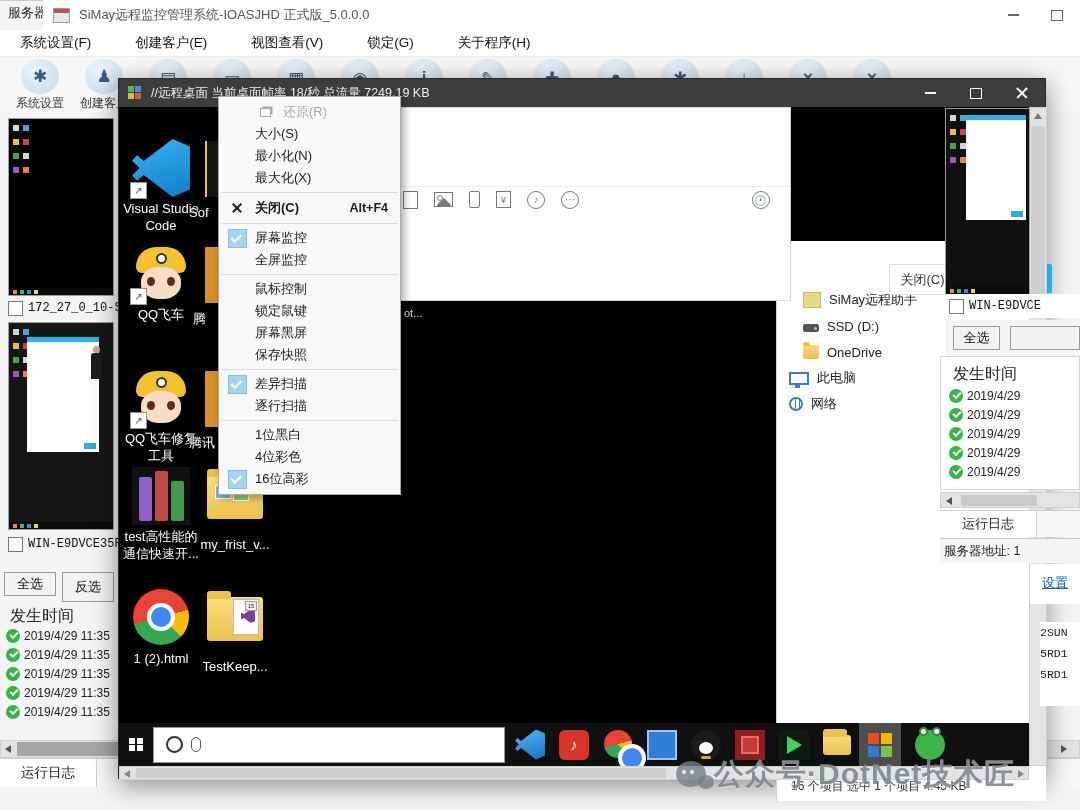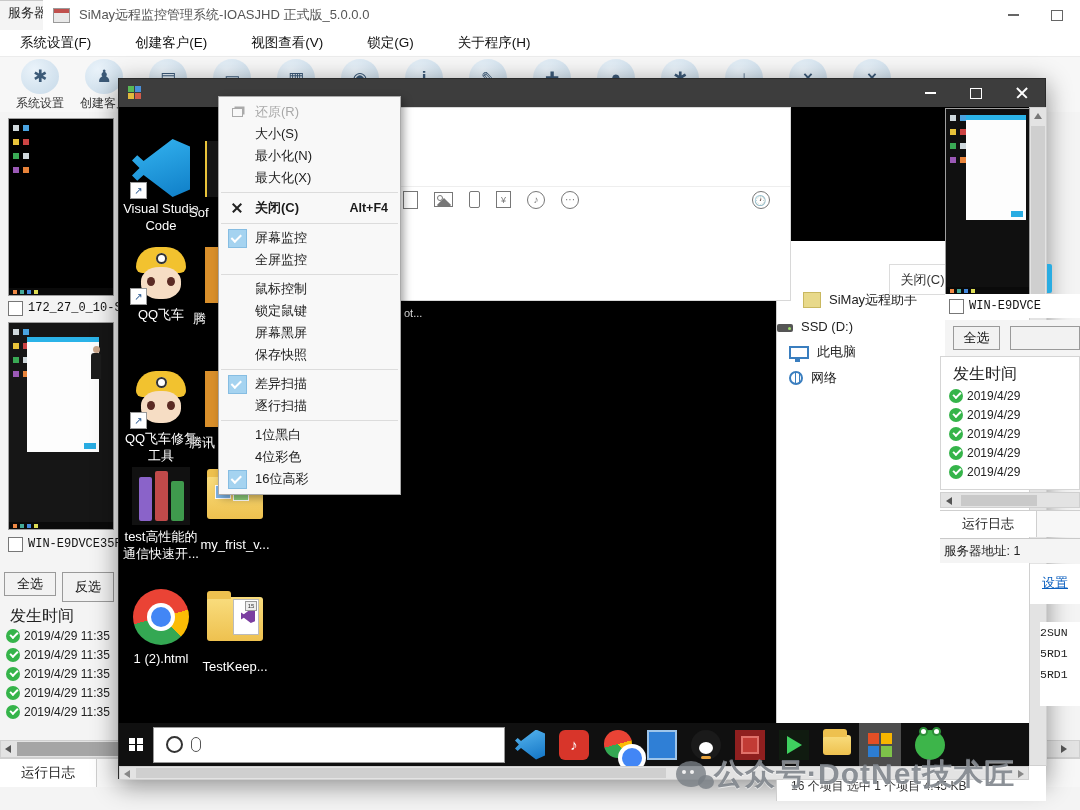--- a/index.html
+++ b/index.html
@@ -85,21 +85,21 @@
   .ci-shake{width:9px;height:15px;border:1.4px solid #777;border-radius:2px;}
   .ci-pay{width:13px;height:15px;border:1.4px solid #777;font-size:9px;display:flex;align-items:center;justify-content:center;}
   .ci-round{width:16px;height:16px;border:1.4px solid #777;border-radius:50%;font-size:10px;display:flex;align-items:center;justify-content:center;}
   .chat-btn-close{position:absolute;left:494px;top:156px;width:65px;height:29px;background:#fff;border:1px solid #dcdcdc;font-size:13px;color:#333;display:flex;align-items:center;justify-content:center;}
   .chat-btn-send{position:absolute;left:565px;top:156px;width:92px;height:29px;background:#29ace2;border-radius:2px;color:#fff;font-size:13px;display:flex;align-items:center;}
   .send-caret{width:0;height:0;border-left:5px solid transparent;border-right:5px solid transparent;border-top:5px solid #fff;}
   
   .cmenu{position:absolute;left:99px;top:17px;width:183px;background:#f8f8f8;border:1px solid #a9a9a9;box-shadow:3px 3px 8px rgba(0,0,0,.35);padding:4px 0;box-sizing:border-box;}
   .cm-item{height:22px;display:flex;align-items:center;font-size:13px;color:#1b1b1b;padding-right:12px;}
   .cm-item.bold{font-weight:bold;height:24px;}
-  .cm-item.disabled{color:#a9a9a9;}
+  .cm-item.disabled{color:#a9a9a9;padding-left:28px;}
   .cm-gutter{width:36px;flex:none;display:flex;align-items:center;justify-content:center;}
   .cm-label{flex:1;white-space:nowrap;}
   .cm-shortcut{font-size:12.5px;color:#1b1b1b;font-weight:bold;}
   .cm-sep{height:1px;background:#dcdcdc;margin:3px 2px;}
   .cm-check{width:17px;height:17px;background:#a5d3f0;border:1px solid #86bde2;display:flex;align-items:center;justify-content:center;}
   .cm-check::after{content:"";width:8px;height:4px;border-left:2px solid #fff;border-bottom:2px solid #fff;transform:rotate(-45deg) translate(0,-1px);}
   .mi-restore{width:9px;height:7px;border:1.4px solid #aaa;box-shadow:2px -2px 0 -0.5px #aaa;}
   .mi-close{position:relative;width:10px;height:10px;}
   .mi-close::before,.mi-close::after{content:"";position:absolute;left:-1px;top:4px;width:12px;height:1.8px;background:#222;}
   .mi-close::before{transform:rotate(45deg);} .mi-close::after{transform:rotate(-45deg);}
@@ -324,20 +324,21 @@
 </div>
 
 <div class="abs viewer">
   <div class="v-titlebar">
     <div class="v-icon">
         <div></div>
         <div></div>
         <div></div>
         <div></div>
       </div>
+    <div class="v-title">//远程桌面 当前桌面帧率 18/秒 总流量 7249.19 KB</div>
     <div style="margin-left:auto;display:flex;">
       <div class="v-btn">
           <div class="vg-min"></div>
         </div>
       <div class="v-btn">
           <div class="vg-max"></div>
         </div>
       <div class="v-btn">
           <div class="vg-close"></div>
         </div>
@@ -416,23 +417,27 @@
     <div class="dlabel">TestKeep...</div>
   </div>
   <div class="abs" style="left:285px;top:228px;color:#ddd;font-size:11px;text-shadow:1px 1px 1px #000;">ot...</div>
 
   <div class="explorer">
     <div id="explorer-tree" style="position:absolute;left:0;top:46px;width:100%;">
         <div class="tree-row" style="padding-left: 26px;">
           <div class="ti ti-box"></div>
           <span>SiMay远程助手</span>
         </div>
-        <div class="tree-row" style="">
+        <div class="tree-row" style="padding-left: 26px;">
           <div class="ti ti-drive"></div>
           <span>SSD (D:)</span>
+        </div>
+        <div class="tree-row" style="padding-left: 26px;">
+          <div class="ti ti-folder"></div>
+          <span>OneDrive</span>
         </div>
         <div class="tree-row" style="padding-left: 12px;">
           <div class="ti ti-pc"></div>
           <span>此电脑</span>
         </div>
         <div class="tree-row" style="padding-left: 12px;">
           <div class="ti ti-net"></div>
           <span>网络</span>
         </div>
       </div>

